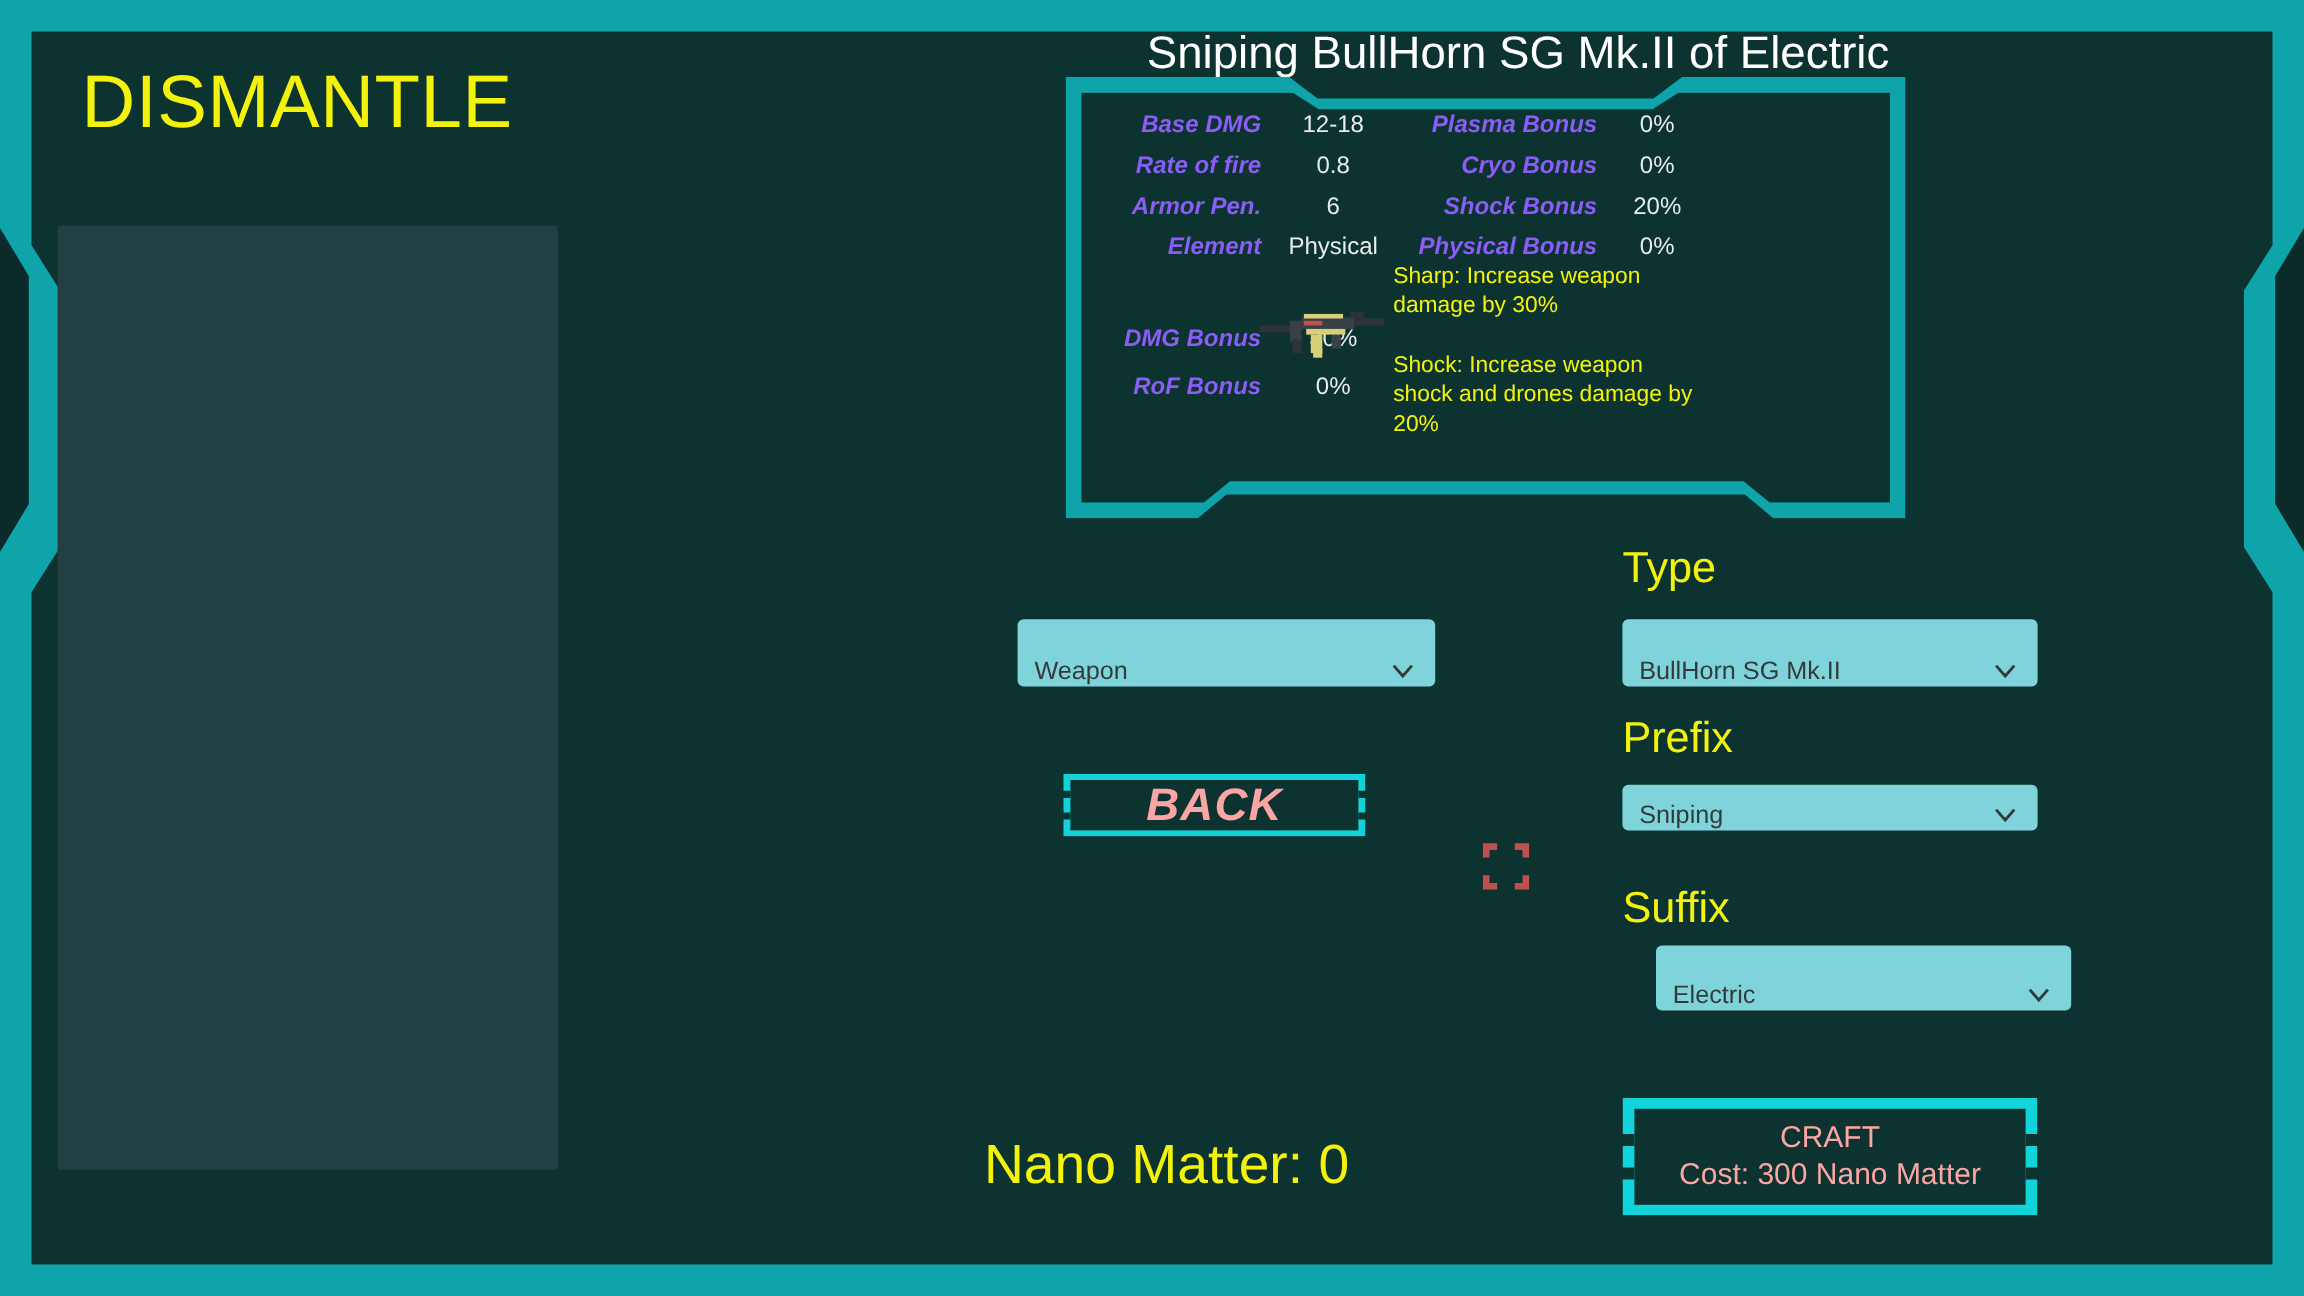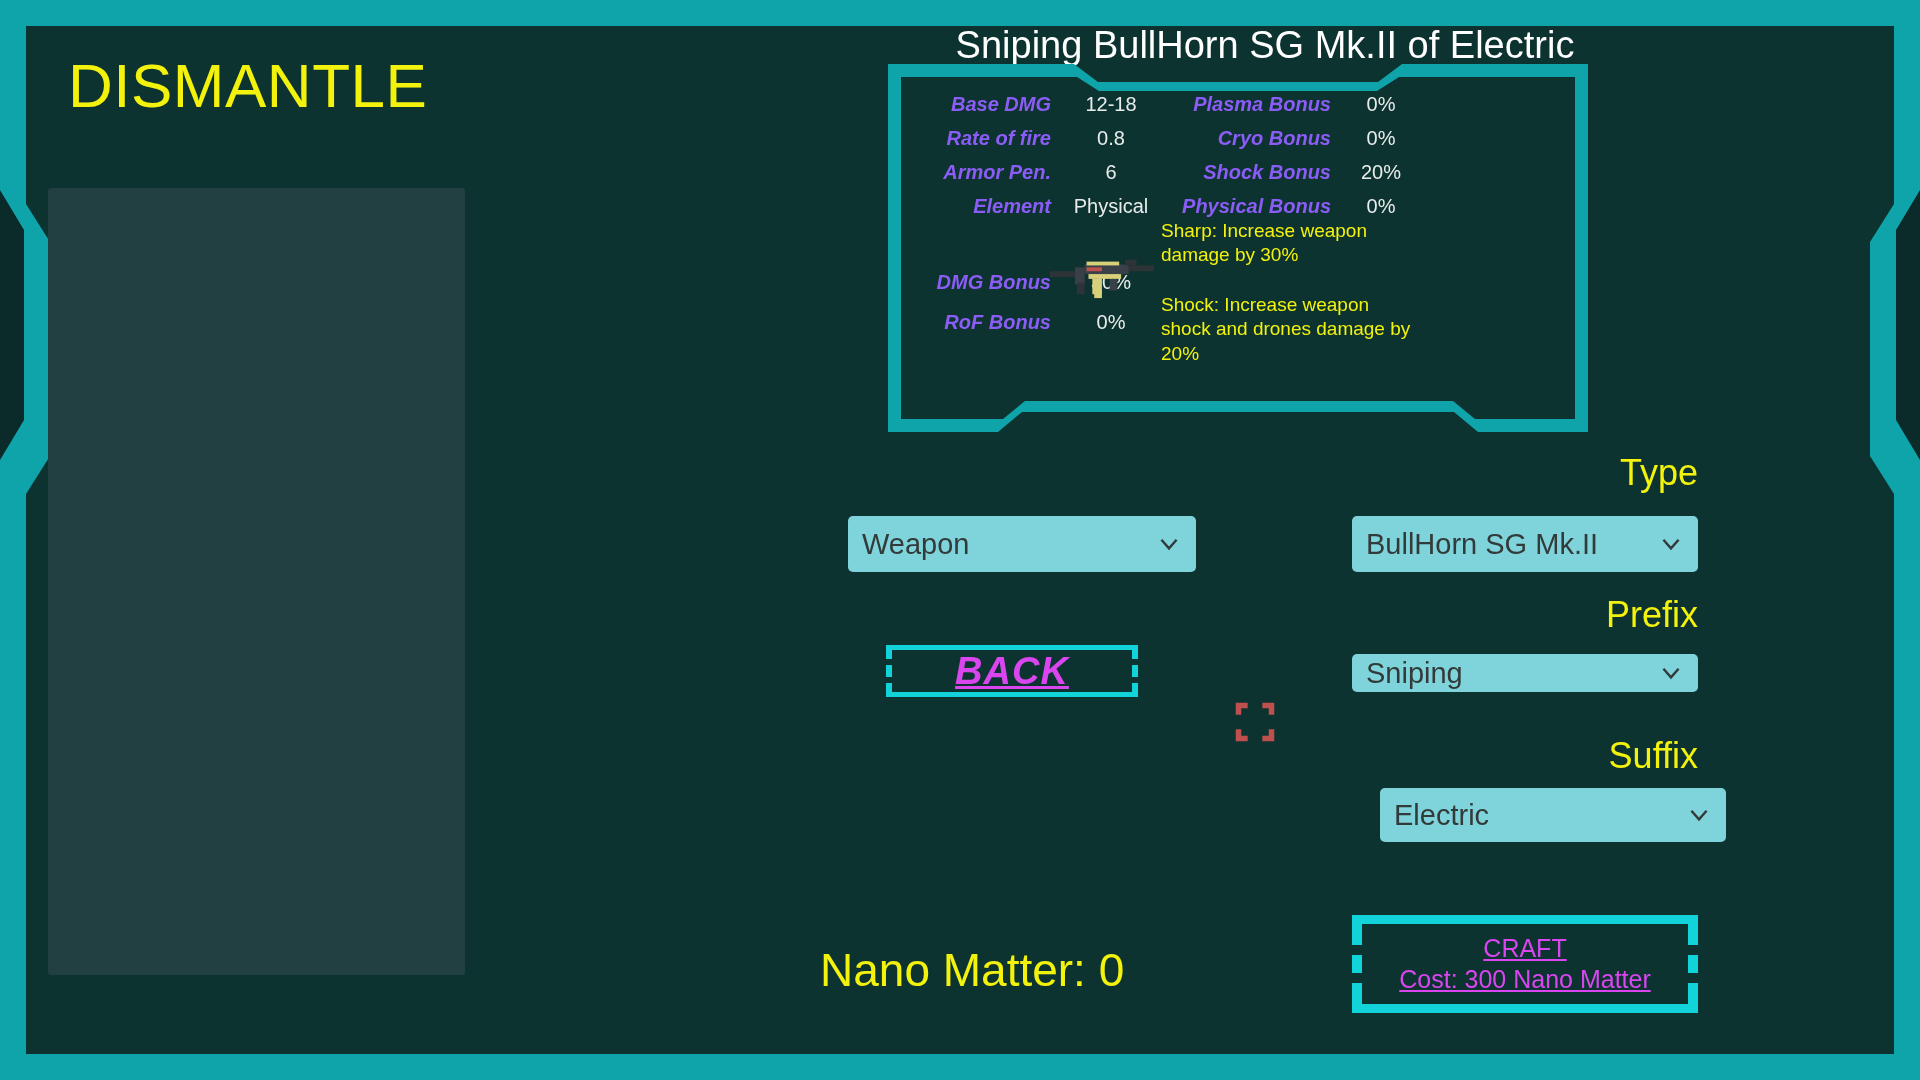--- a/index.html
+++ b/index.html
@@ -83,44 +83,44 @@
 
   .desc-text {
     position: absolute; font-size: 19px; color: #f2f20d; line-height: 1.28; width: 250px;
   }
 
   
   .weapon-sprite { position: absolute; left: 140px; top: 175px; width: 118px; height: 48px; }
 
   
   .field-label {
-    position: absolute; font-size: 36px; color: #f2f20d; text-align: right;
+    position: absolute; font-size: 36px; color: #f2f20d; text-align: left;
     width: 346px; white-space: nowrap;
   }
 
   
   .dropdown {
     position: absolute; background: #7fd4db; border-radius: 5px;
-    display: flex; align-items: center; padding: 0 14px;
-    color: #333a3a; font-size: 29px; cursor: pointer;
+    display: flex; align-items: flex-end; padding: 0 14px;
+    color: #333a3a; font-size: 21px; cursor: pointer;
   }
   .dropdown .dd-text { flex: 1; white-space: nowrap; overflow: hidden; }
   .dropdown .dd-arrow { width: 26px; height: 26px; flex: none; }
 
   
   .bracket-btn {
     position: absolute; background: transparent; cursor: pointer;
     display: flex; flex-direction: column; align-items: center; justify-content: center;
     text-align: center;
   }
   .bracket-btn .bb-border {
     position: absolute; inset: 0; background: #12d3da;
   }
   .bracket-btn .bb-face { position: absolute; background: #0d3331; }
-  .bracket-btn .bb-label { position: relative; z-index: 3; color: #d946ef; white-space: nowrap; text-decoration: underline; }
+  .bracket-btn .bb-label { position: relative; z-index: 3; color: #fca5a5; white-space: nowrap; }
 
   
   #back-button { left: 886px; top: 645px; width: 252px; height: 52px; }
   #back-button .bb-border {
     clip-path: polygon(
       0 0, 100% 0, 100% 14px, calc(100% - 6px) 14px, calc(100% - 6px) 20px, 100% 20px,
       100% 32px, calc(100% - 6px) 32px, calc(100% - 6px) 38px, 100% 38px,
       100% 100%, 0 100%, 0 38px, 6px 38px, 6px 32px, 0 32px, 0 20px, 6px 20px, 6px 14px, 0 14px
     );
   }

